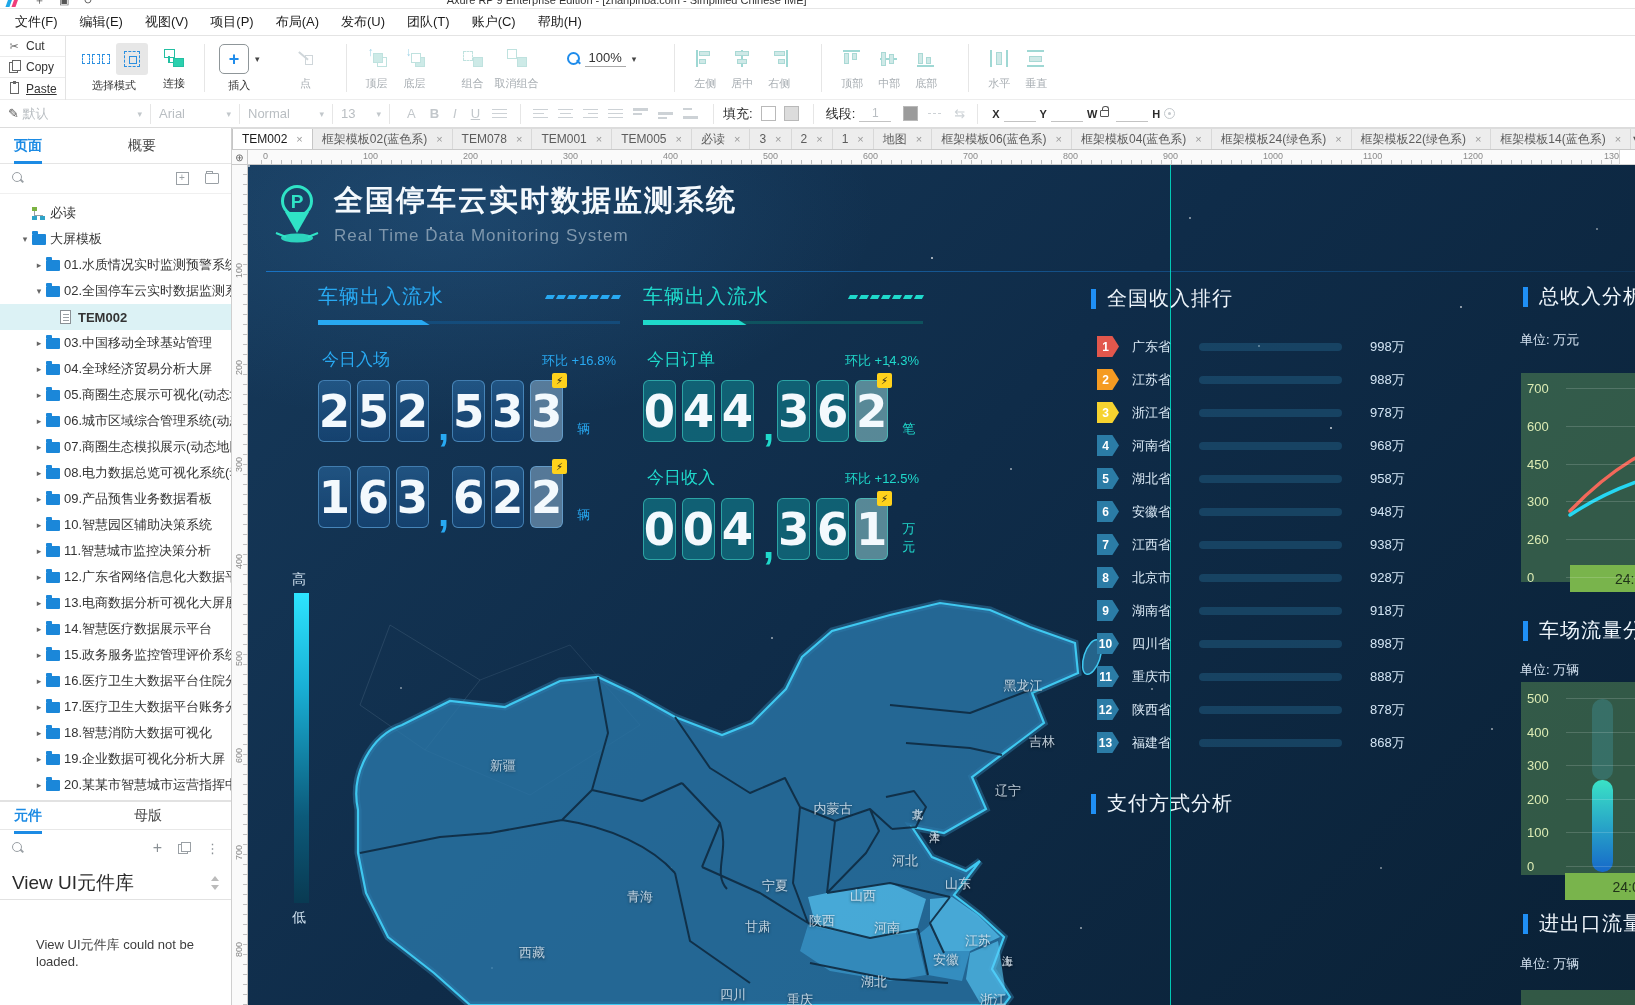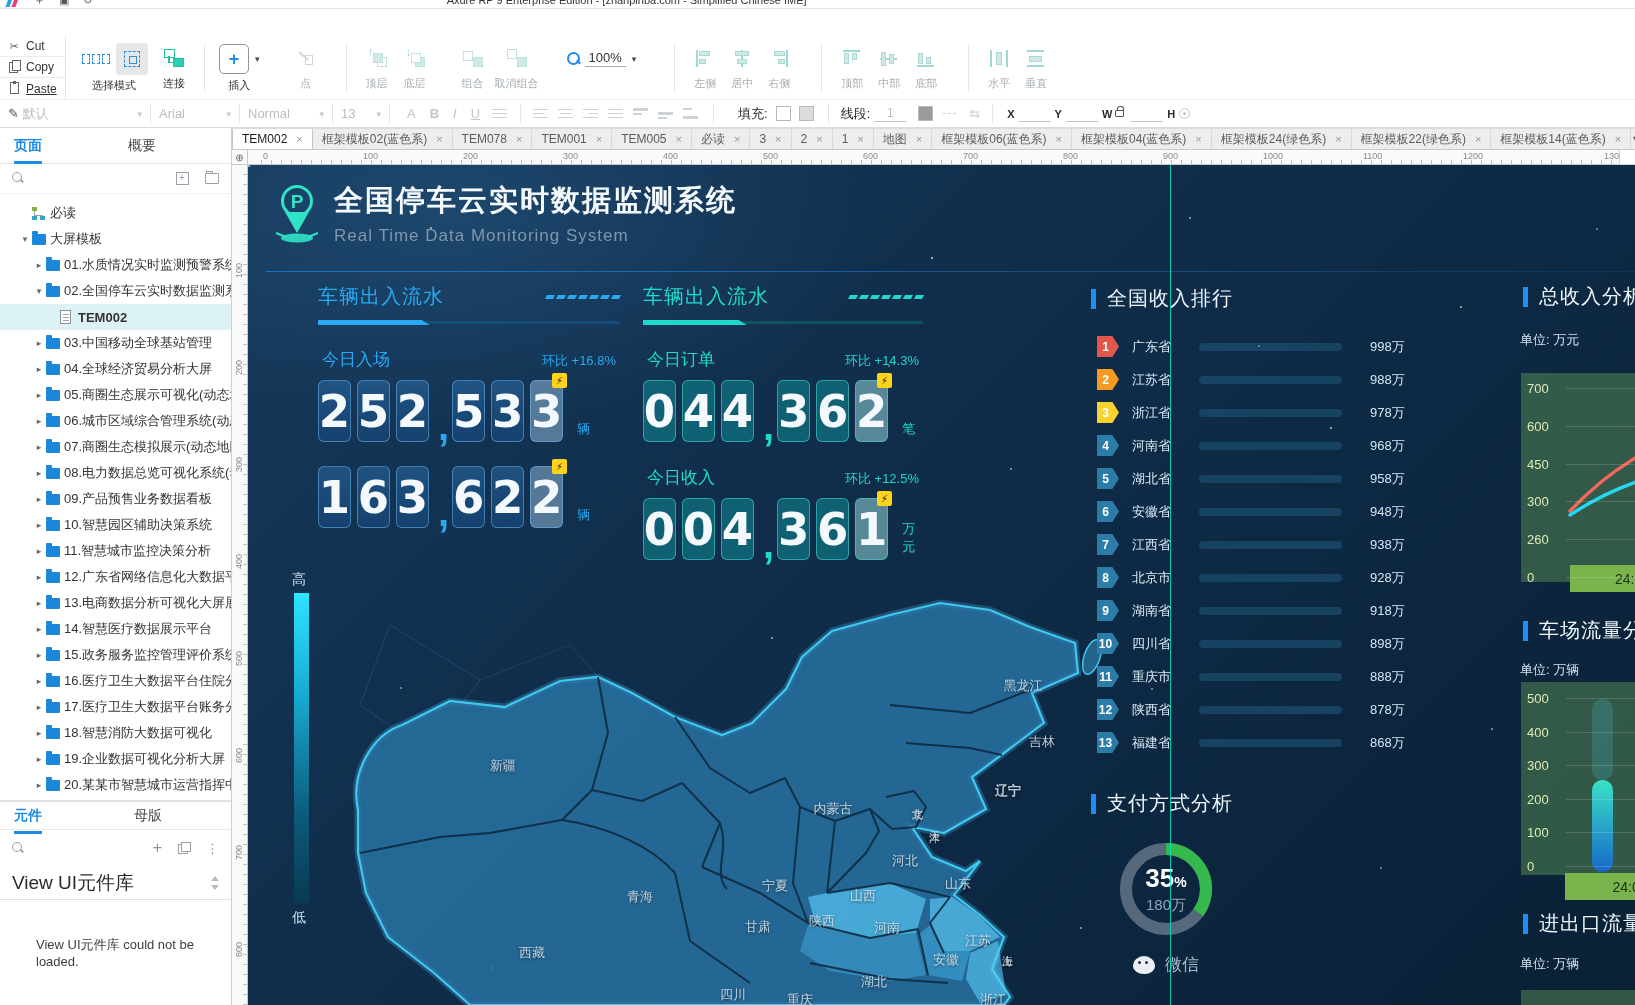--- a/index.html
+++ b/index.html
@@ -289,20 +289,31 @@
           <i></i>
           <i></i>
         </span>
       <span class="tb-ic">＋</span>
       <span class="tb-ic">▣</span>
       <span class="tb-ic">↺</span>
       <span class="tb-title">Axure RP 9 Enterprise Edition - [zhanpinba.com - Simplified Chinese IME]</span>
     </div>
   </div>
 
+  <div class="menubar" id="menubar">
+      <span class="menu-item">文件(F)</span>
+      <span class="menu-item">编辑(E)</span>
+      <span class="menu-item">视图(V)</span>
+      <span class="menu-item">项目(P)</span>
+      <span class="menu-item">布局(A)</span>
+      <span class="menu-item">发布(U)</span>
+      <span class="menu-item">团队(T)</span>
+      <span class="menu-item">账户(C)</span>
+      <span class="menu-item">帮助(H)</span>
+    </div>
 
   <div class="toolbar1">
     <div class="clipblock" id="clipblock">
         <div class="clip-row">
           <span class="clip-ic">✂</span>
           <span>Cut</span>
         </div>
         <div class="clip-row">
           <span class="clip-ic"><span class="ic-copy"></span></span>
           <span>Copy</span>
@@ -554,21 +565,21 @@
         <i style="width:0"></i>
         <i style="height:2.5px"></i>
         <i style="width:60%"></i>
       </span>
     <span class="ta">
         <i style="width:60%"></i>
         <i style="width:0"></i>
         <i style="height:2.5px"></i>
       </span>
     <div class="f-sep" style="margin-left:10px"></div>
-    <span class="f-label" style="margin-left:24px">填充:</span>
+    <span class="f-label" style="margin-left:9px">填充:</span>
     <span class="swatch sw-white"></span>
     <span class="swatch sw-gray"></span>
     <div class="f-sep" style="margin-left:14px"></div>
     <span class="f-label" style="margin-left:12px">线段:</span>
     <span class="f-input">1</span>
     <span class="swatch sw-dark"></span>
     <span class="ta" style="margin-left:10px">
         <i style="width:0"></i>
         <i style="background:repeating-linear-gradient(90deg,#cdd2d6 0 3px,transparent 3px 5px)"></i>
         <i style="width:0"></i>
@@ -1019,21 +1030,21 @@
           <div class="map-label" style="left: 492px; top: 336px;">陕西</div>
           <div class="map-label" style="left: 533px; top: 311px;">山西</div>
           <div class="map-label" style="left: 575px; top: 276px;">河北</div>
           <div class="map-label" style="left: 628px; top: 299px;">山东</div>
           <div class="map-label" style="left: 557px; top: 343px;">河南</div>
           <div class="map-label" style="left: 639px; top: 356px; margin-left: 9px;">江苏</div>
           <div class="map-label" style="left: 616px; top: 375px;">安徽</div>
           <div class="map-label" style="left: 544px; top: 397px;">湖北</div>
           <div class="map-label" style="left: 693px; top: 101px;">黑龙江</div>
           <div class="map-label" style="left: 712px; top: 157px;">吉林</div>
-          <div class="map-label" style="left: 678px; top: 206px; font-weight: bold;">辽宁</div>
+          <div class="map-label" style="left: 678px; top: 206px;">辽宁</div>
           <div class="map-label" style="left: 470px; top: 415px;">重庆</div>
           <div class="map-label" style="left: 663px; top: 415px;">浙江</div>
           <div class="map-label vert" style="left: 587px; top: 215px;">北京</div>
           <div class="map-label vert" style="left: 604px; top: 238px;">天津</div>
           <div class="map-label vert" style="left: 677px; top: 362px;">上海</div>
         </div>
     </div>
 
     <section class="ranking">
       <div class="sec-title">
@@ -1121,33 +1132,20 @@
           </div>
         </div>
     </section>
 
     <section class="payment">
       <div class="sec-title">
         <span class="sec-bar"></span>
         <span class="sec-text">支付方式分析</span>
       </div>
       <div class="donuts" id="donuts">
-          <div class="donut">
-            <div class="donut-svgwrap"><svg width="100" height="100" viewBox="0 0 100 100">
-                <circle cx="50" cy="50" r="40" fill="none" stroke="#5e7082" stroke-width="12" opacity="0.9"></circle>
-                <circle cx="50" cy="50" r="40" fill="none" stroke="#35b94d" stroke-width="12" transform="rotate(-90 50 50)" stroke-dasharray="87.96459430051421 251.32741228718345"></circle>
-              </svg><div class="donut-center">
-                <div class="dp">35<small>%</small></div>
-                <div class="dv">180万</div>
-              </div></div>
-            <div class="dlabel">
-              <span class="wx"></span>
-              <span class="txt">微信</span>
-            </div>
-          </div>
         </div>
     </section>
 
     <div class="rightcol">
       <div class="rc-title" style="top:118px">
         <span class="sec-bar"></span>
         <span class="sec-text">总收入分析</span>
       </div>
       <div class="rc-unit" style="top:166px">单位: 万元</div>
       <div class="rc-panel" id="panelA" style="top:208px; height:209px;">

